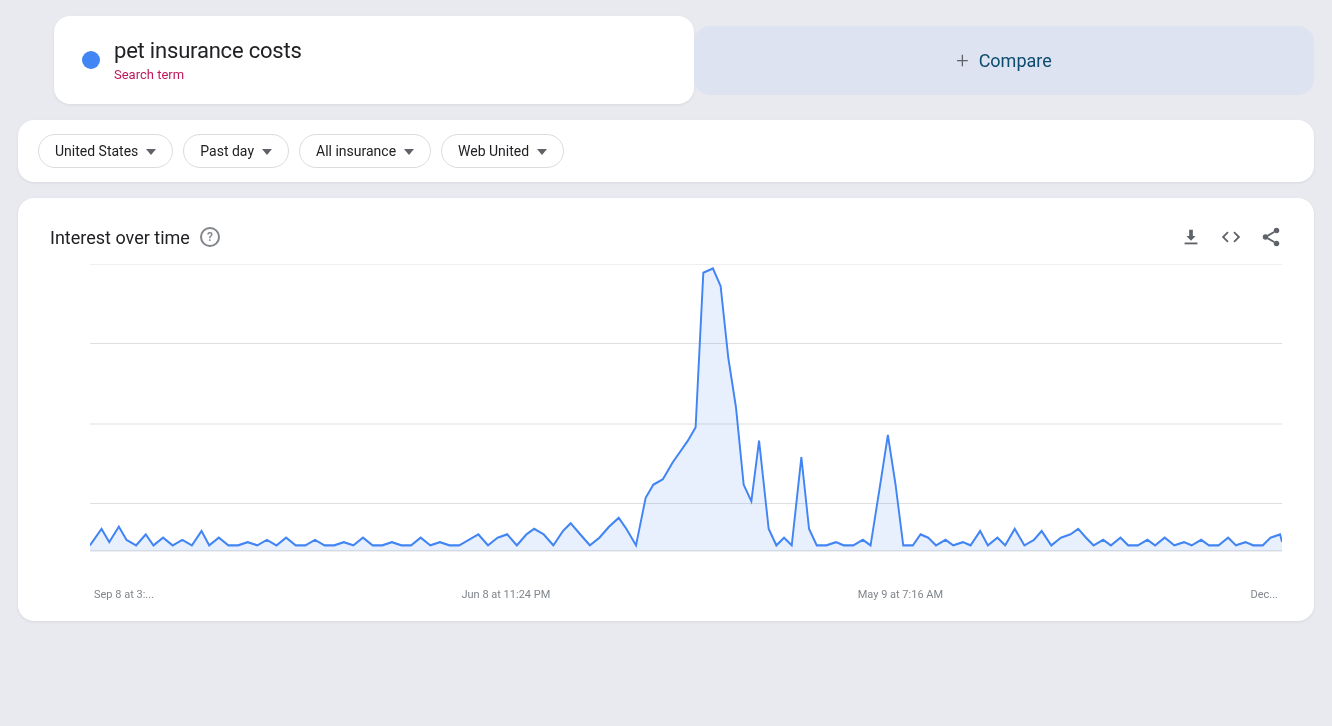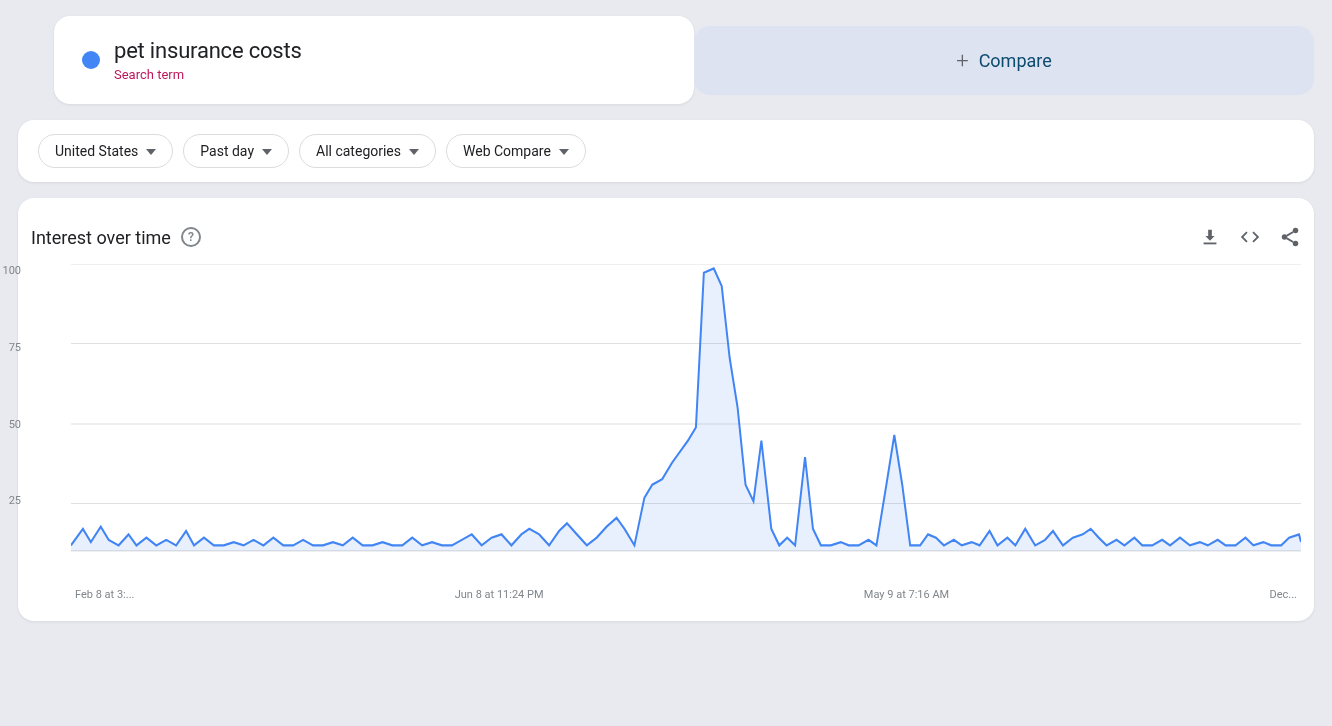--- a/index.html
+++ b/index.html
@@ -124,21 +124,21 @@
       width: 0; height: 0;
       border-left: 5px solid transparent;
       border-right: 5px solid transparent;
       border-top: 6px solid #5f6368;
     }
 
     
     .chart-card {
       background: #fff;
       border-radius: 16px;
-      padding: 28px 13px 20px;
+      padding: 28px 32px 20px;
       box-shadow: 0 1px 3px rgba(0,0,0,0.08);
     }
 
     .chart-header {
       display: flex;
       align-items: center;
       justify-content: space-between;
       margin-bottom: 16px;
     }
 
@@ -239,25 +239,25 @@
   <div class="filter-row">
     <button class="filter-btn">
       <span>United States</span>
       <span class="chevron-down"></span>
     </button>
     <button class="filter-btn">
       <span>Past day</span>
       <span class="chevron-down"></span>
     </button>
     <button class="filter-btn">
-      <span>All categories</span>
+      <span>All insurance</span>
       <span class="chevron-down"></span>
     </button>
     <button class="filter-btn">
-      <span>Web Compare</span>
+      <span>Web United</span>
       <span class="chevron-down"></span>
     </button>
   </div>
 
   <div class="chart-card">
     <div class="chart-header">
       <div class="chart-title-group">
         <span class="chart-title">Interest over time</span>
         <div class="help-icon">?</div>
       </div>
@@ -276,27 +276,20 @@
           <circle cx="18" cy="5" r="3" fill="#5f6368"></circle>
           <circle cx="6" cy="12" r="3" fill="#5f6368"></circle>
           <circle cx="18" cy="19" r="3" fill="#5f6368"></circle>
           <line x1="8.59" y1="13.51" x2="15.42" y2="17.49" stroke="#5f6368" stroke-width="2"></line>
           <line x1="15.41" y1="6.51" x2="8.59" y2="10.49" stroke="#5f6368" stroke-width="2"></line>
         </svg>
       </div>
     </div>
 
     <div style="position:relative;">
-      <div class="y-axis-labels">
-        <span class="y-label">100</span>
-        <span class="y-label">75</span>
-        <span class="y-label">50</span>
-        <span class="y-label">25</span>
-        <span class="y-label"></span>
-      </div>
       <div class="chart-area">
         <svg class="chart-svg" viewBox="0 0 1240 290" preserveAspectRatio="none">
 
           <line x1="0" y1="0" x2="1240" y2="0" stroke="#e0e0e0" stroke-width="1"></line>
           <line x1="0" y1="72" x2="1240" y2="72" stroke="#e0e0e0" stroke-width="1"></line>
           <line x1="0" y1="145" x2="1240" y2="145" stroke="#e0e0e0" stroke-width="1"></line>
           <line x1="0" y1="217" x2="1240" y2="217" stroke="#e0e0e0" stroke-width="1"></line>
           <line x1="0" y1="260" x2="1240" y2="260" stroke="#e0e0e0" stroke-width="1"></line>
 
           <polyline fill="none" stroke="#4285f4" stroke-width="2" points="
@@ -370,21 +363,21 @@
               1090,255 1100,250 1108,255 1118,248 1128,255
               1138,252 1146,255 1156,250 1164,255
               1174,255 1184,248 1192,255 1202,252 1210,255
               1220,255 1228,248 1238,245 1240,252
               1240,260 0,260
             "></polygon>
         </svg>
       </div>
 
       <div class="x-axis-labels">
-        <span class="x-label">Feb 8 at 3:...</span>
+        <span class="x-label">Sep 8 at 3:...</span>
         <span class="x-label">Jun 8 at 11:24 PM</span>
         <span class="x-label">May 9 at 7:16 AM</span>
         <span class="x-label">Dec...</span>
       </div>
     </div>
   </div>
 
 </div>
 
 </body></html>

